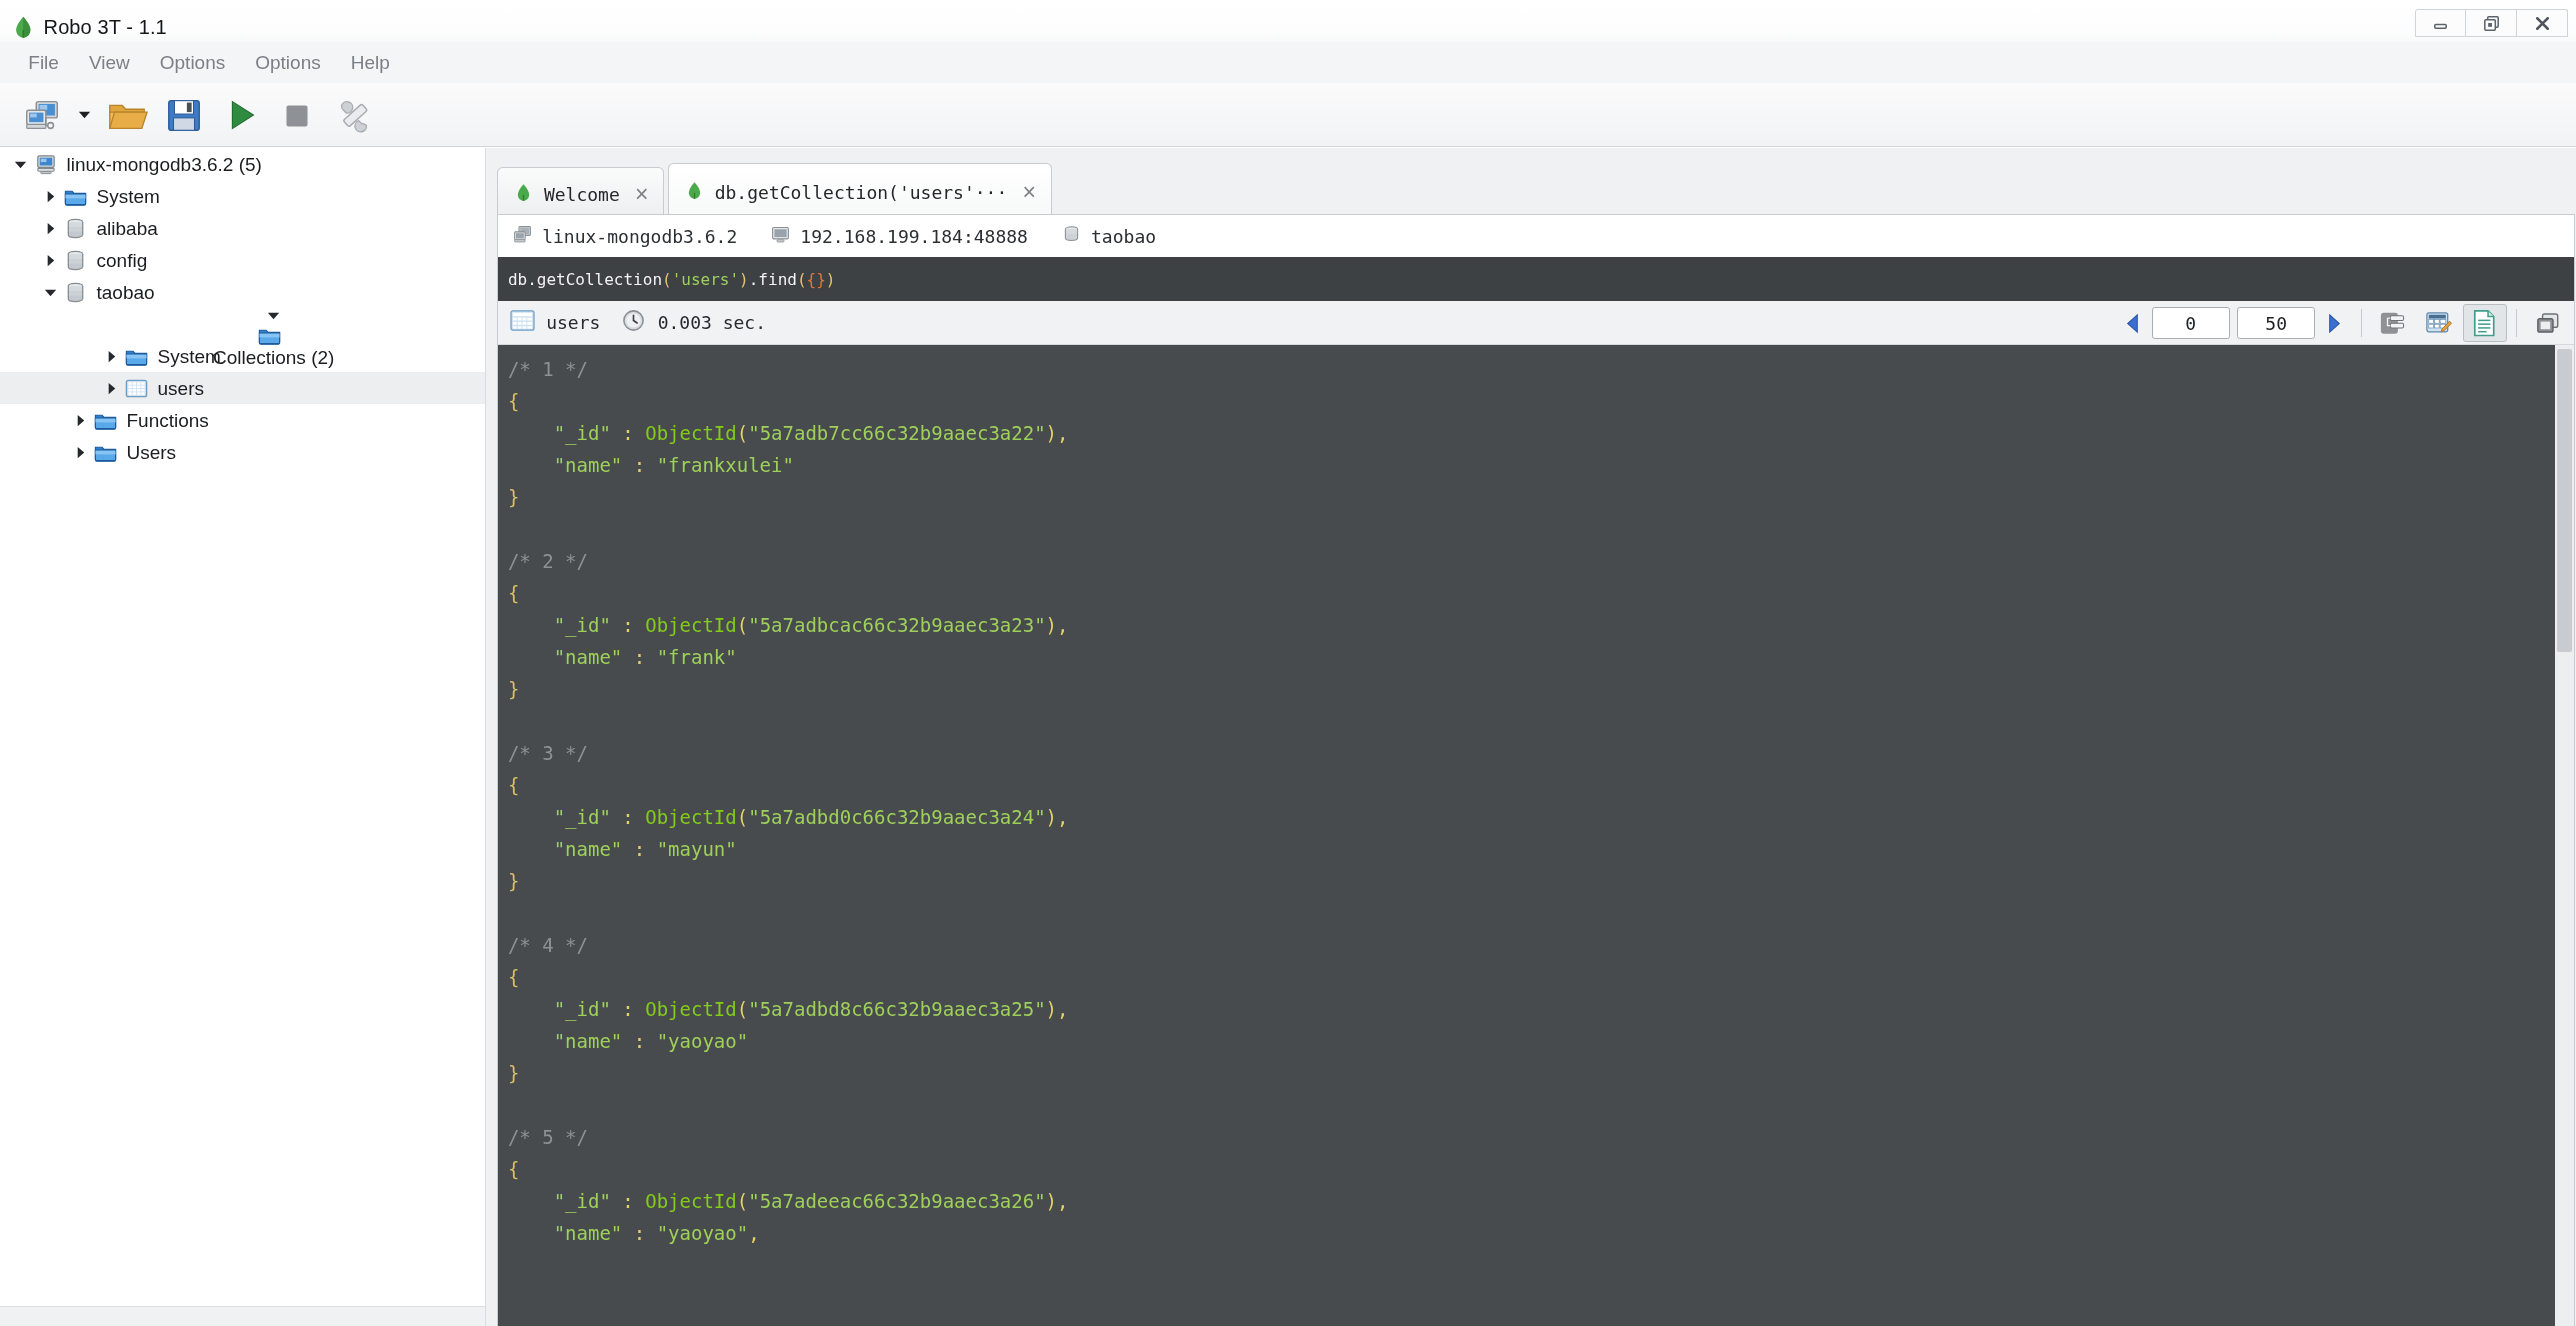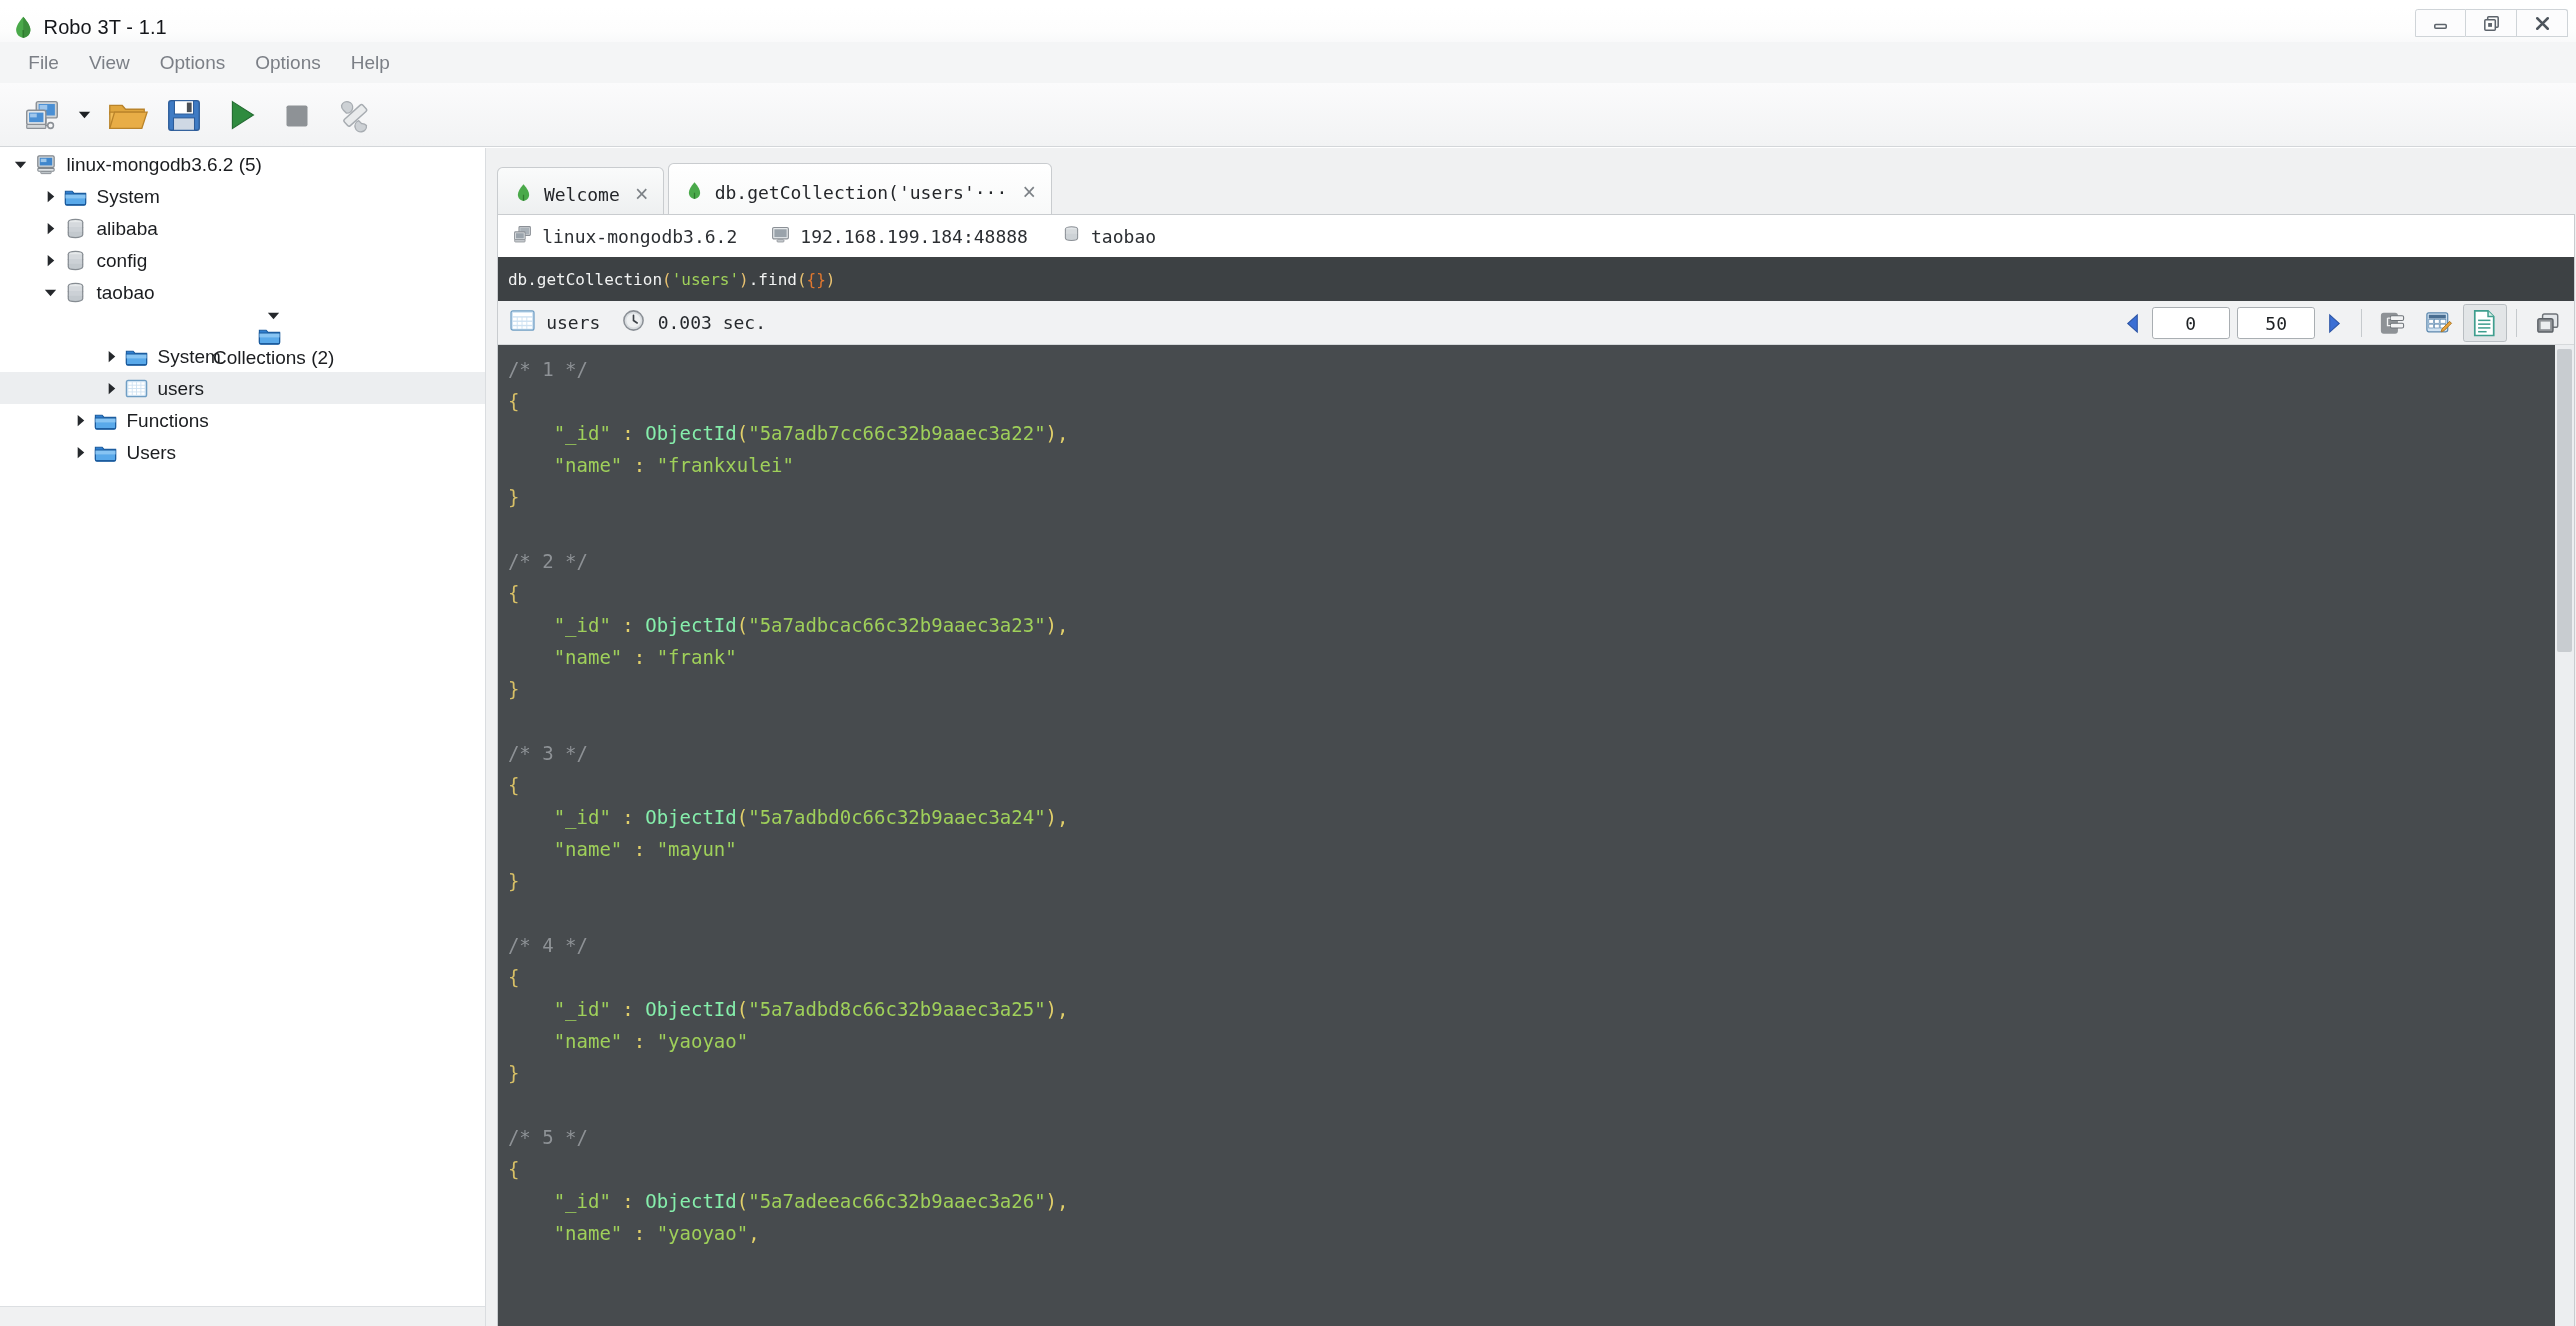--- a/index.html
+++ b/index.html
@@ -153,21 +153,21 @@
     font-family: "DejaVu Sans Mono", monospace;
     font-size: 19px; line-height: 32px;
     padding: 7.6px 0 0 9.5px;
     overflow: hidden; position: relative;
   }
   .jline { white-space: pre; height: 32px; }
   .c-com   { color: #8e9296; }
   .c-brace { color: #d8c066; }
   .c-key   { color: #9fd05a; }
   .c-colon { color: #e2d06a; }
-  .c-fn    { color: #86efac; }
+  .c-fn    { color: #84cc16; }
   .c-str   { color: #9fd05a; }
   .c-punct { color: #e2d06a; }
 
   
   .hscroll {
     position: absolute; left: 0; bottom: 0; width: 100%; height: 25px;
     background: #eceef0; border-top: 0.9px solid #d0d3d6;
     display: flex; align-items: center;
   }
   .hs-arrow { width: 25px; height: 23px; display: flex; align-items: center; justify-content: center; }

